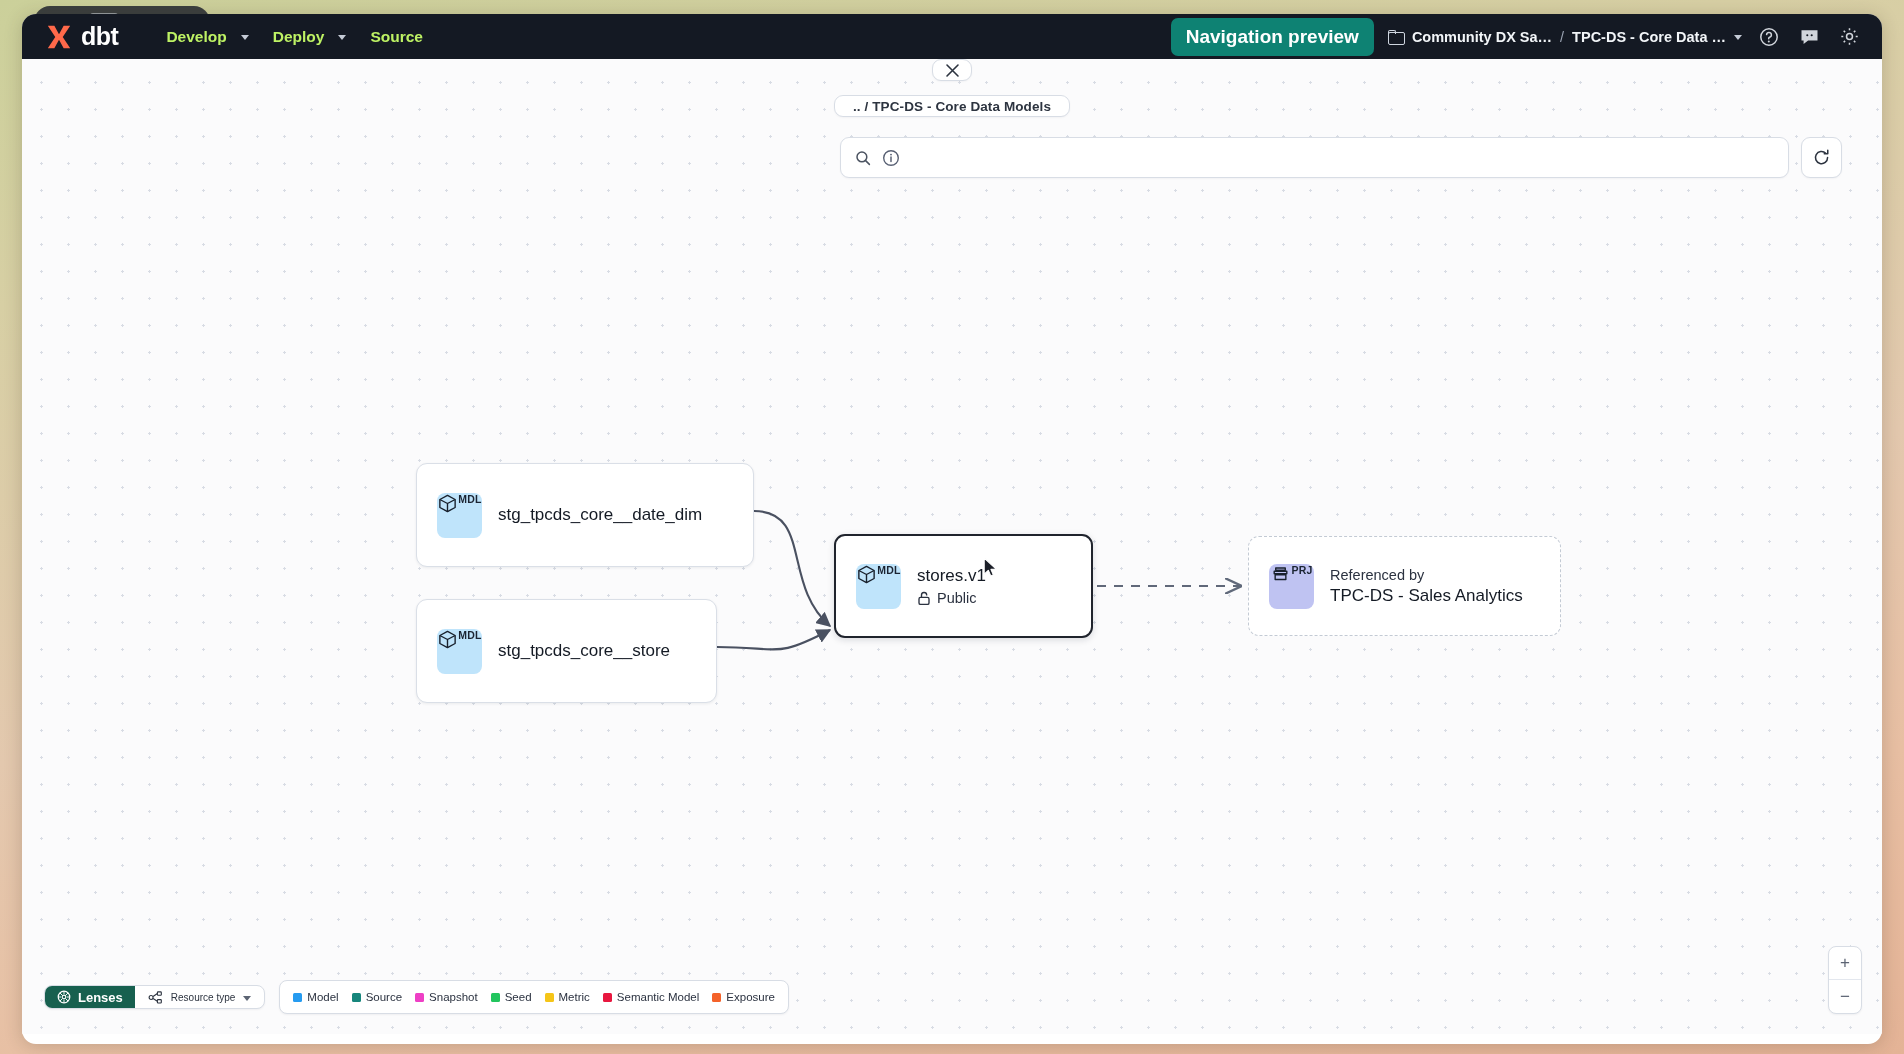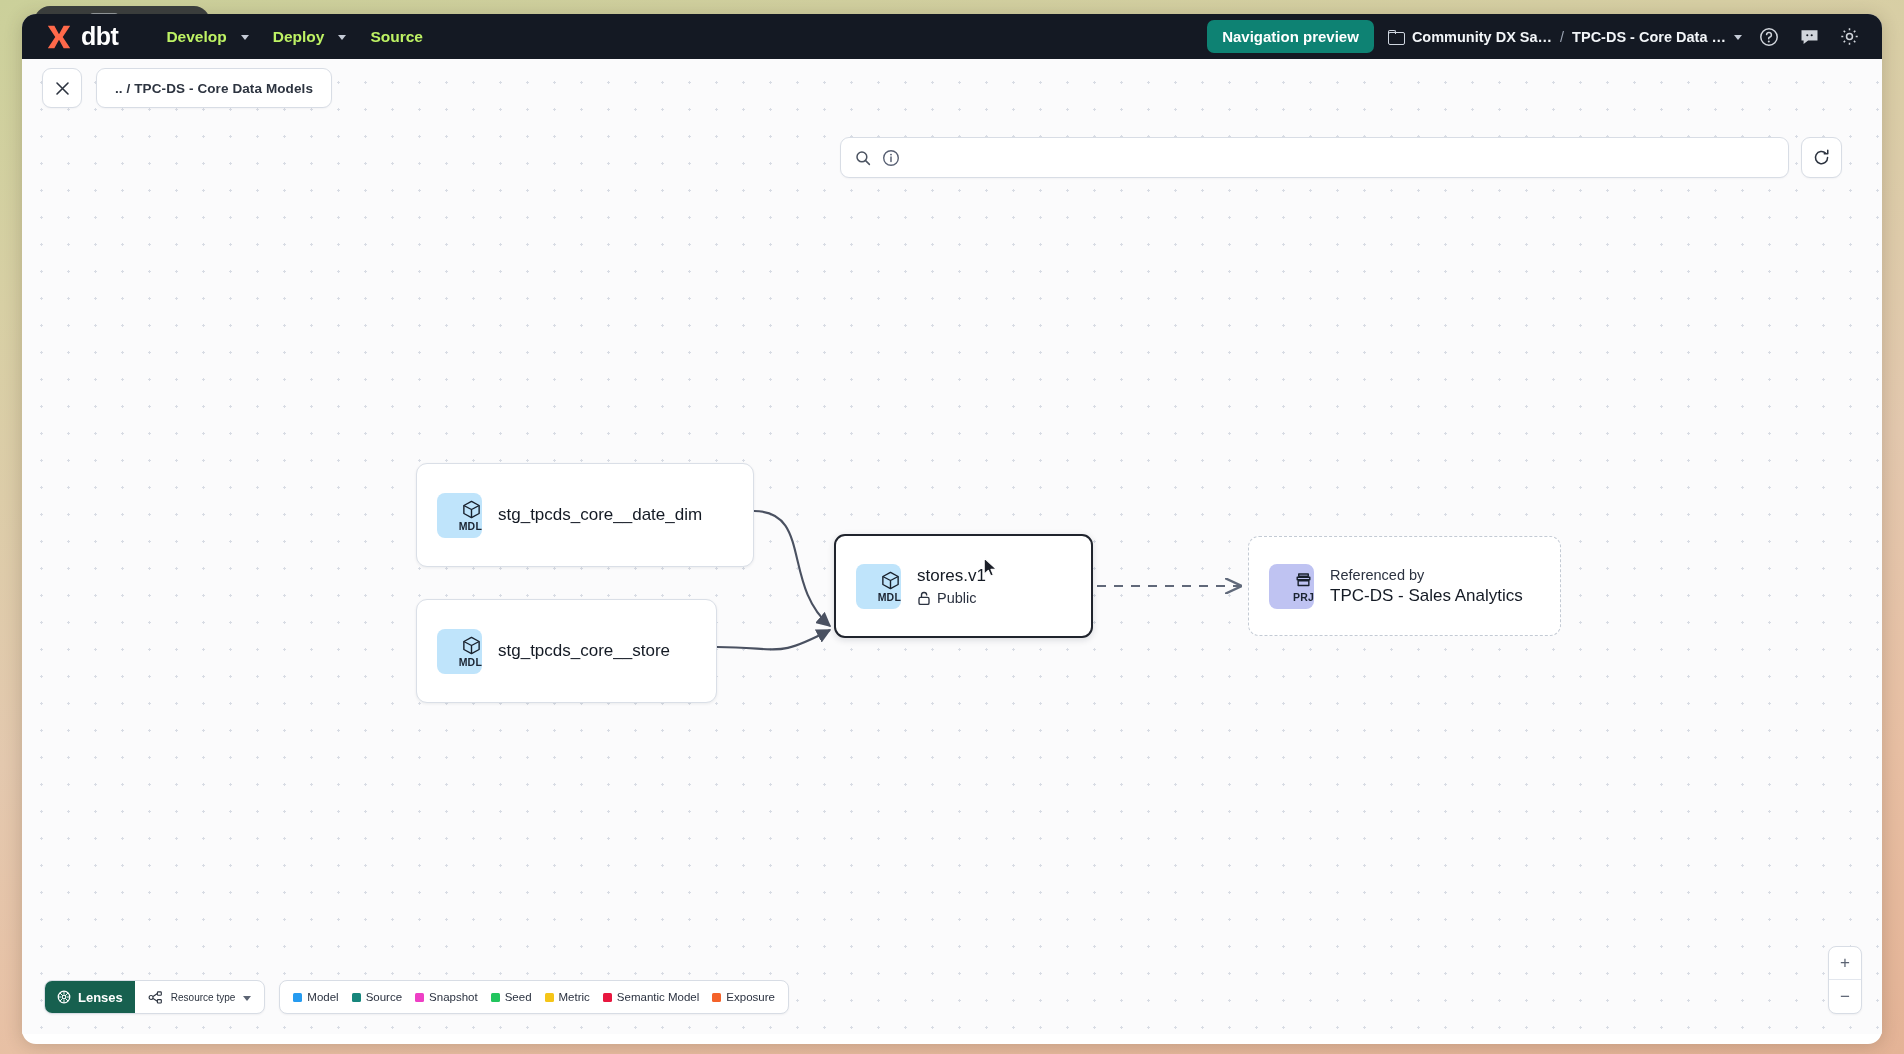--- a/index.html
+++ b/index.html
@@ -60,21 +60,21 @@
 
   .nav-link {
     display:flex; align-items:center; gap:14px;
     font-size: 15.5px; font-weight: 600; color:#bef264;
     padding: 6px 12px; border-radius: 6px; cursor: pointer;
   }
   .caret { width:0;height:0;border-left:4.5px solid transparent;border-right:4.5px solid transparent;border-top:5px solid #c5cbd6; margin-top:2px;}
 
   #topbar-right { margin-left:auto; display:flex; align-items:center; gap:14px; }
   #nav-preview-btn {
-    background:#0e8273; color:#fff; font-size:15px; font-weight:600;
+    background:#0e8273; color:#fff; font-size:19px; font-weight:600;
     padding: 8px 15px; border-radius:7px; cursor:pointer; white-space:nowrap;
   }
   #breadcrumb-top { display:flex; align-items:center; gap:8px; font-size:14.5px; font-weight:700; color:#f2f5f8; white-space:nowrap;}
   #breadcrumb-top .sep { color:#9aa3b2; font-weight:500; }
   #breadcrumb-top .proj { font-weight:600; }
   .folder-ic { width:16px;height:13px;position:relative;display:inline-block; }
   .folder-ic::before{content:"";position:absolute;left:0;top:2px;width:15px;height:11px;border:1.6px solid #cfd6e0;border-radius:2px;}
   .folder-ic::after{content:"";position:absolute;left:0;top:0px;width:6px;height:3px;border:1.6px solid #cfd6e0;border-bottom:none;border-radius:2px 2px 0 0;}
   .icon-btn-top { width:26px;height:26px;display:flex;align-items:center;justify-content:center;cursor:pointer;opacity:.9;}
 
@@ -84,22 +84,23 @@
     height: 975px;
     background-color: #fbfbfc;
     background-image: radial-gradient(#d8dce4 1.05px, transparent 1.05px);
     background-size: 27px 27px;
     background-position: 6px 10px;
   }
 
   
   #canvas-toolbar {
     position:absolute; left:0; top:0; width:100%; height:58px;
-    display:flex; align-items:center; padding: 0 20px; gap:14px;
+    display:flex; align-items:center; padding: 0 6px; gap:14px;
     z-index: 5;
+    flex-direction: column;
   }
   .tb-btn {
     background:#fff; border:1px solid #d8dde5; border-radius:9px;
     height:40px; display:flex; align-items:center; justify-content:center;
     cursor:pointer; box-shadow:0 1px 2px rgba(16,24,40,.04);
   }
   #close-graph-btn { width:40px; }
   #graph-breadcrumb-btn { padding: 0 18px; font-size:13.5px; font-weight:700; color:#2d3440; letter-spacing:.1px;}
 
   #search-wrap {
@@ -117,38 +118,38 @@
   
   .node {
     position:absolute; background:#fff; border:1px solid #dadfe7; border-radius:11px;
     display:flex; align-items:center; padding: 0 20px; gap:16px;
     box-shadow: 0 1px 3px rgba(16,24,40,.07);
     cursor:pointer;
   }
   .node.selected { border: 2.4px solid #20242d; box-shadow: 0 2px 7px rgba(16,24,40,.14); }
   .node.dashed { border: 1.6px dashed #c3cad4; box-shadow:none; }
 
-  .badge { width:45px; height:45px; border-radius:8px; display:flex; flex-direction:column;
-           align-items:flex-end; justify-content:center; gap:0px; flex:none; }
+  .badge { width:45px; height:45px; border-radius:8px; display:flex; flex-direction:row;
+           align-items:flex-start; justify-content:center; gap:0px; flex:none; }
   .badge.mdl { background:#bfe4fb; }
   .badge.prj { background:#bfc3f2; }
   .badge .bl { font-size:10.5px; font-weight:700; color:#1b2432; letter-spacing:.2px; line-height:1; margin-top:1px;}
 
   .node-label { font-size:17px; color:#141a24; }
   .node-title { font-size:17px; color:#141a24; font-weight:500; }
   .node-sub { display:flex; align-items:center; gap:6px; font-size:14.5px; color:#2b3240; margin-top:4px;}
   .node-pre { font-size:14.5px; color:#2b3240; }
   .node-strong { font-size:17px; color:#141a24; font-weight:500; margin-top:3px;}
 
   #edges-svg { position:absolute; left:0; top:0; width:100%; height:100%; pointer-events:none; }
 
   
   #bottom-bar { position:absolute; left:22px; bottom:20px; display:flex; align-items:center; gap:14px; z-index:5;}
   #lens-group {
-    display:flex; align-items:stretch; height:34px; border-radius:8px; overflow:hidden;
+    display:flex; align-items:stretch; height:24px; border-radius:8px; overflow:hidden;
     border:1px solid #d8dde5; background:#fff; box-shadow:0 1px 2px rgba(16,24,40,.05);
   }
   #lenses-btn { background:#17604f; color:#fff; display:flex; align-items:center; gap:7px; padding:0 12px; font-size:13px; font-weight:600; cursor:pointer;}
   #resource-type-btn { display:flex; align-items:center; gap:8px; padding:0 13px; font-size:10px; color:#2d3440; cursor:pointer;}
   #legend {
     height:34px; background:#fff; border:1px solid #d8dde5; border-radius:8px;
     display:flex; align-items:center; gap:13px; padding: 0 13px;
     box-shadow:0 1px 2px rgba(16,24,40,.05);
   }
   .legend-item { display:flex; align-items:center; gap:5px; font-size:11.5px; color:#2b3240; font-weight:500;justify-content:flex-end;}

